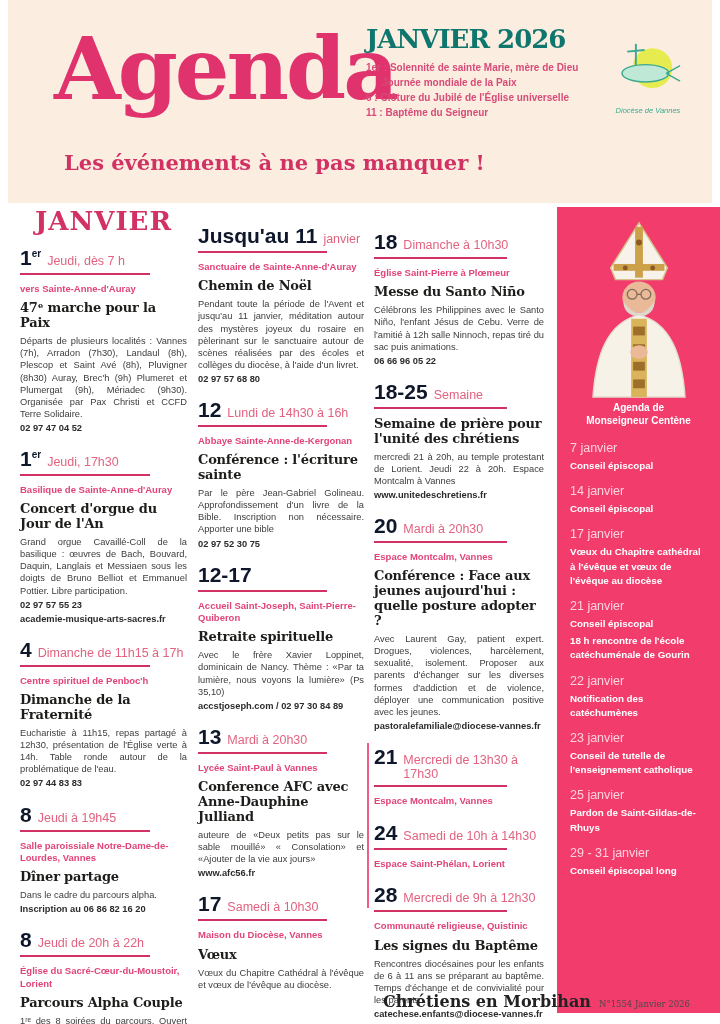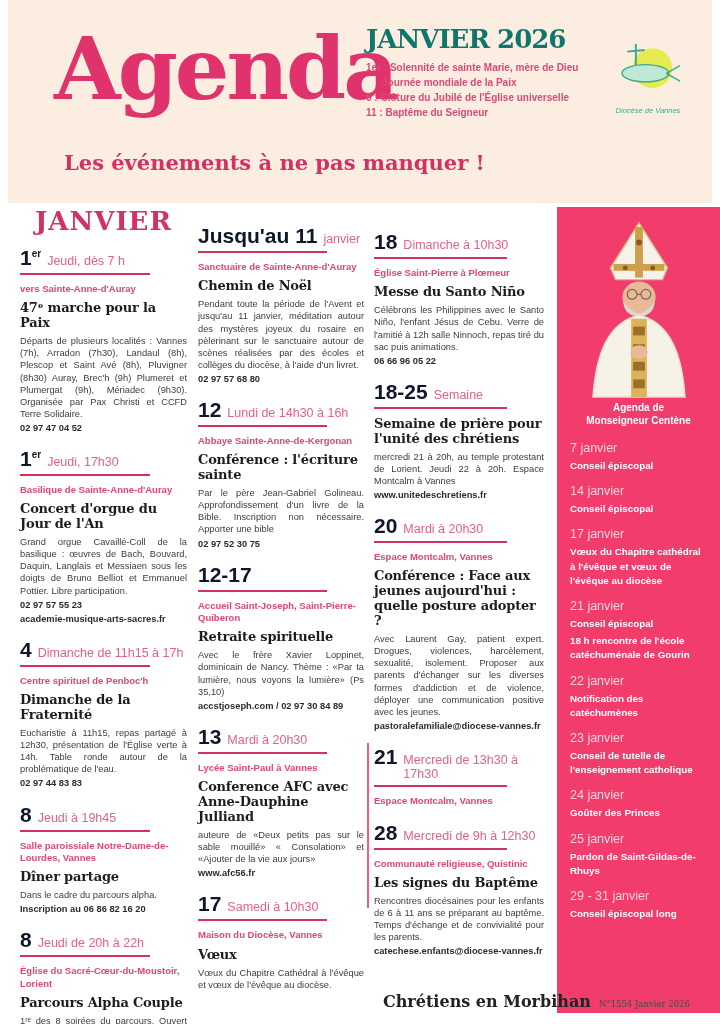--- a/index.html
+++ b/index.html
@@ -258,20 +258,28 @@
 
   <div class="event">
     <div class="ev-head">
       <span class="ev-date">21</span>
       <span class="ev-time">Mercredi de 13h30 à 17h30</span>
     </div>
     <div class="ev-rule"></div>
     <div class="ev-place">Espace Montcalm, Vannes</div>
   </div>
 
+  <div class="event">
+    <div class="ev-head">
+      <span class="ev-date">24</span>
+      <span class="ev-time">Samedi de 10h à 14h30</span>
+    </div>
+    <div class="ev-rule"></div>
+    <div class="ev-place">Espace Saint-Phélan, Lorient</div>
+  </div>
 
   <div class="event">
     <div class="ev-head">
       <span class="ev-date">28</span>
       <span class="ev-time">Mercredi de 9h à 12h30</span>
     </div>
     <div class="ev-rule"></div>
     <div class="ev-place">Communauté religieuse, Quistinic</div>
     <div class="ev-title">Les signes du Baptême</div>
     <div class="ev-body">Rencontres diocésaines pour les enfants de 6 à 11 ans se préparant au baptême. Temps d'échange et de convivialité pour les parents.</div>
@@ -332,24 +340,20 @@
   </div>
   <div class="sb-entry">
     <div class="sb-date">22 janvier</div>
     <div class="sb-line">Notification des catéchumènes</div>
   </div>
   <div class="sb-entry">
     <div class="sb-date">23 janvier</div>
     <div class="sb-line">Conseil de tutelle de l'enseignement catholique</div>
   </div>
   <div class="sb-entry">
-    <div class="sb-date">24 janvier</div>
-    <div class="sb-line">Goûter des Princes</div>
-  </div>
-  <div class="sb-entry">
     <div class="sb-date">25 janvier</div>
     <div class="sb-line">Pardon de Saint-Gildas-de-Rhuys</div>
   </div>
   <div class="sb-entry">
     <div class="sb-date">29 - 31 janvier</div>
     <div class="sb-line">Conseil épiscopal long</div>
   </div>
 </div>
 
 <div class="footer">

